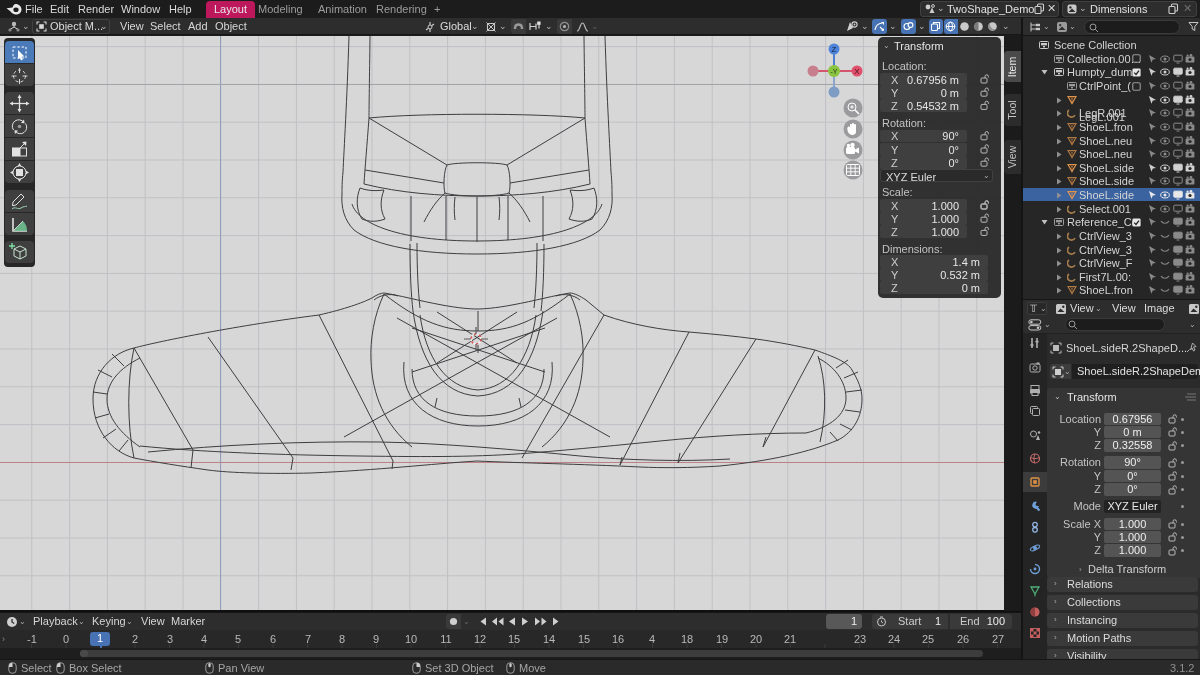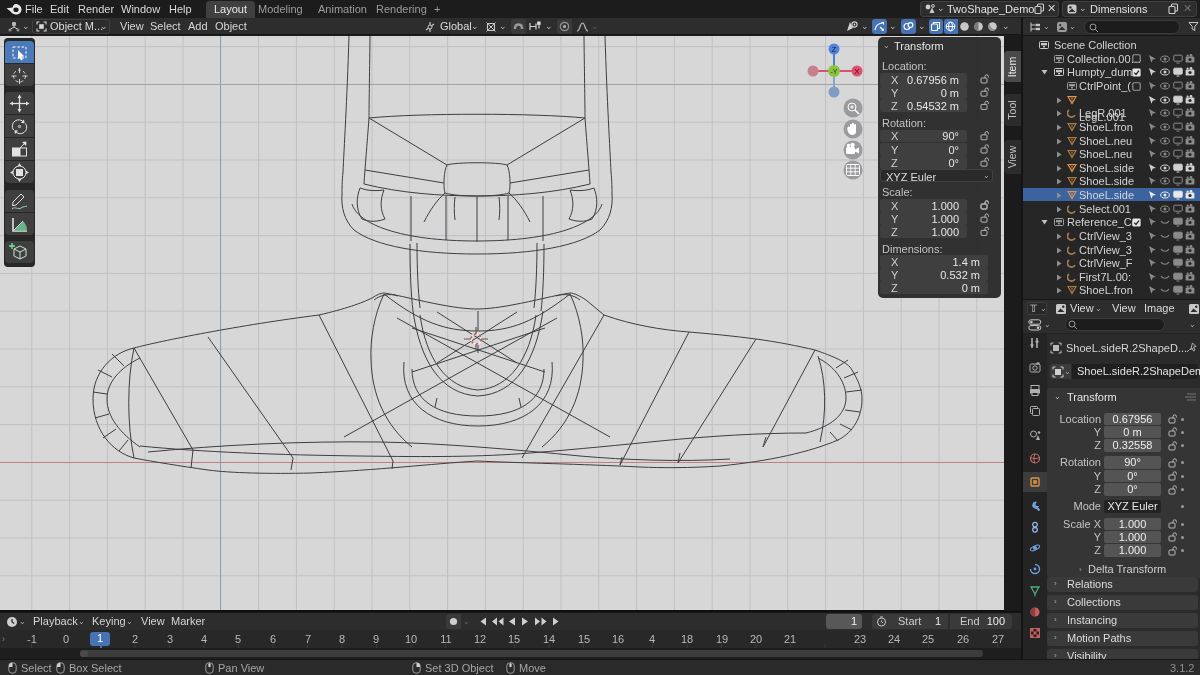--- a/index.html
+++ b/index.html
@@ -3,21 +3,21 @@
 <style>
 *{margin:0;padding:0;box-sizing:border-box}
 html,body{width:1200px;height:675px;overflow:hidden;background:#1d1d1d}
 body{font-family:"Liberation Sans",sans-serif;position:relative;font-size:11px;color:#d4d4d4}
 .abs{position:absolute}
 .tx{position:absolute;white-space:nowrap}
 
 #topbar{left:0;top:0;width:1200px;height:18px;background:#1c1c1c}
 #topbar .menu{color:#dadada;font-size:11px;top:3px}
 .tab{position:absolute;top:1px;height:17px;line-height:17px;padding:0 8px;font-size:11px;color:#9c9c9c;border-radius:4px 4px 0 0}
-.tab.active{background:#404040;color:#e8e8e8}
+.tab.active{background:#be185d;color:#e8e8e8}
 
 #vphead{left:0;top:18px;width:1021px;height:17px;background:#2d2d2d;border-bottom:1px solid #161616}
 #vphead .menu{color:#d6d6d6;top:2px}
 .fld{position:absolute;background:#282828;border:1px solid #3d3d3d;border-radius:3px}
 
 #vp{left:0;top:36px;width:1021px;height:575px;background:#d7d7d8;overflow:hidden}
 #vp .grid{position:absolute;left:0;top:0;width:100%;height:100%}
 #vpborder{left:0;top:610px;width:1021px;height:2px;background:#101010}
 
 #tabstrip{left:1004px;top:36px;width:17px;height:575px;background:#1b1b1b}

